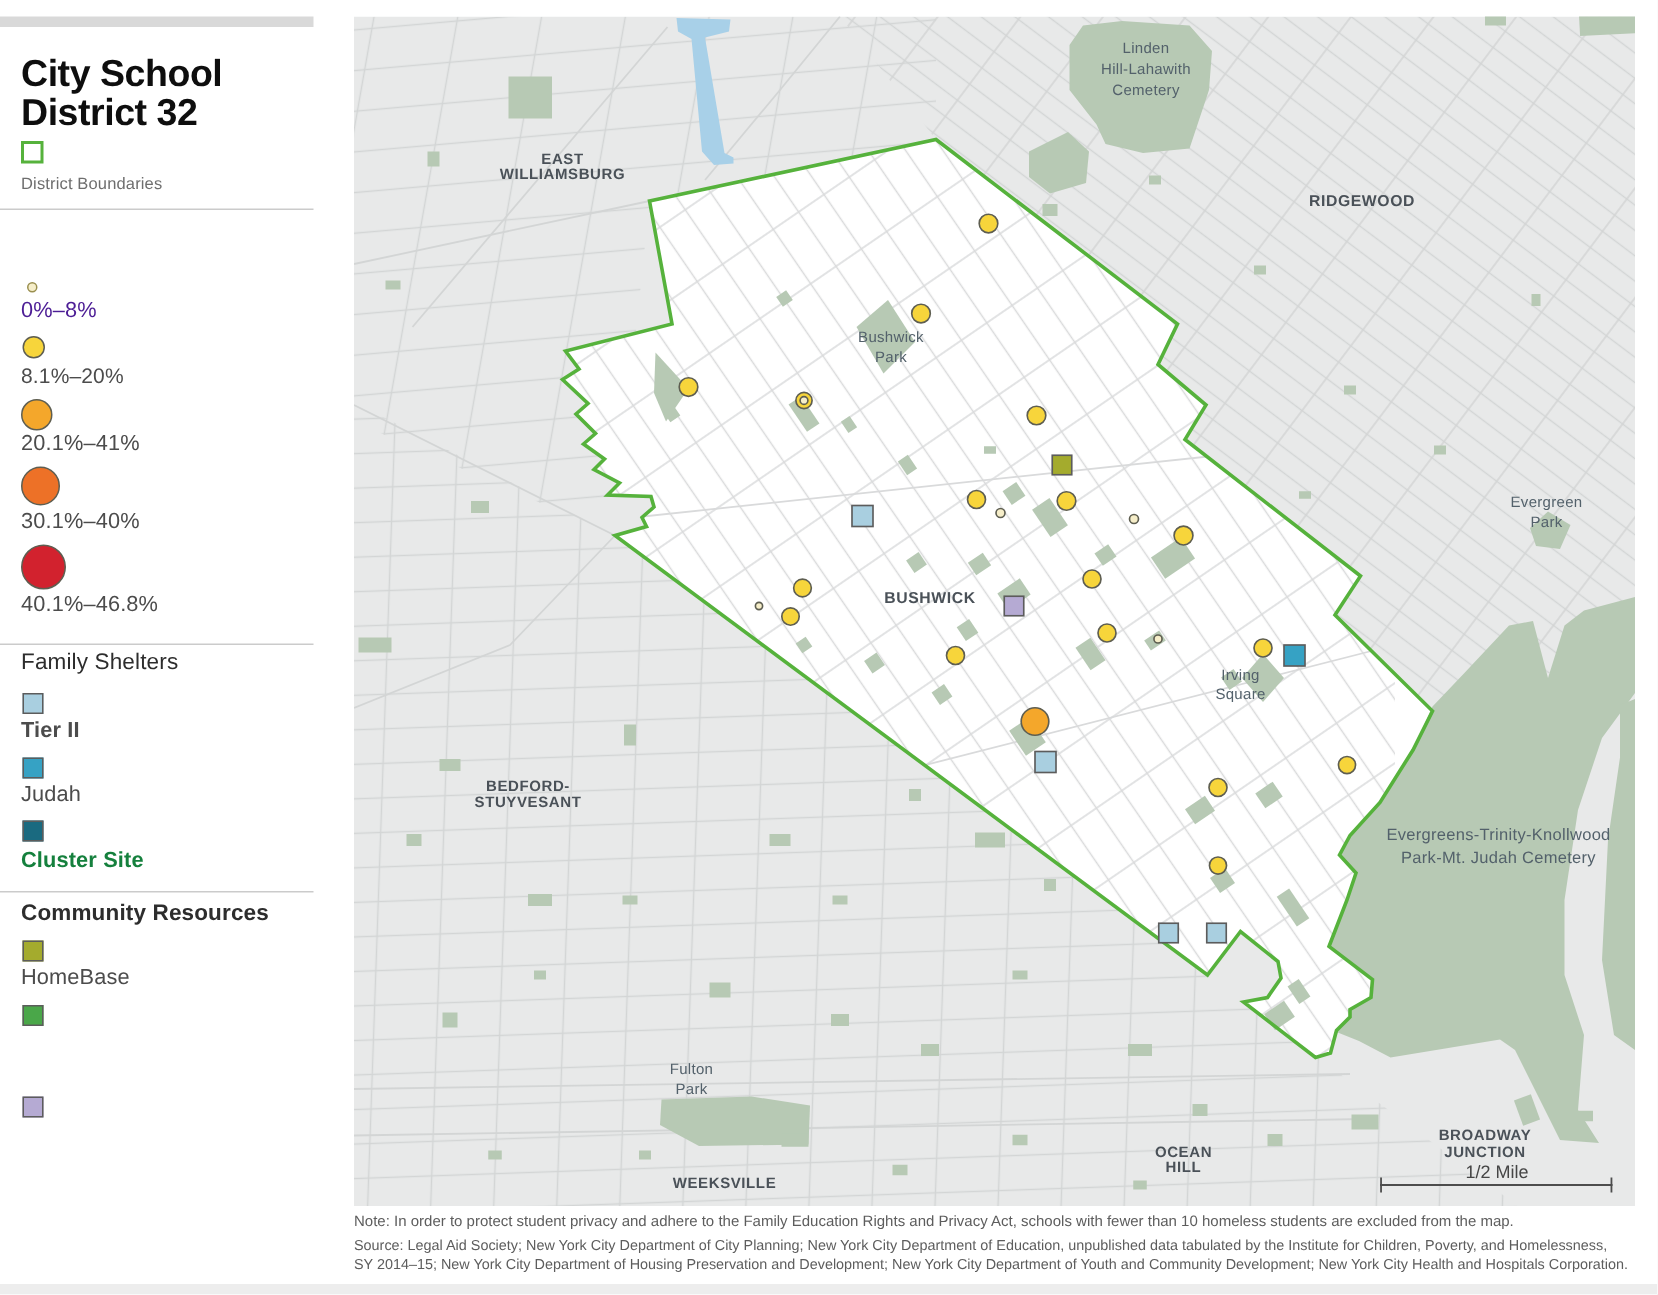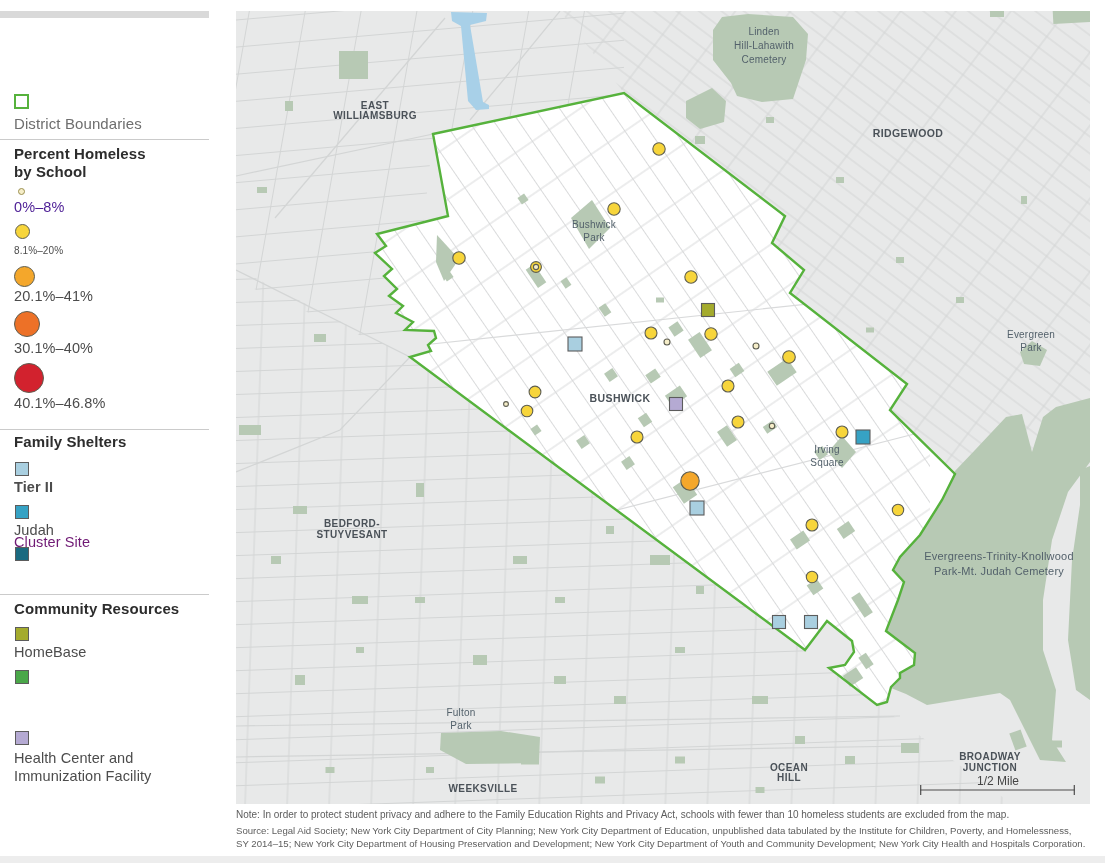--- a/index.html
+++ b/index.html
@@ -1,49 +1,48 @@
 <!DOCTYPE html>
 <html><head><meta charset="utf-8">
 <style>
 html,body{margin:0;padding:0;background:#fff;font-family:"Liberation Sans",sans-serif;}
 .page{position:relative;width:1105px;height:863px;overflow:hidden;background:#fff;}
 .map{position:absolute;left:236px;top:11px;}
 </style></head>
 <body>
 <div class="page">
 <div style="position:absolute;left:0;top:11px;width:209px;height:7px;background:#d9d9d9"></div>
+<div style="position:absolute;left:14px;top:36px;font-size:25px;font-weight:700;color:#0e0e0e;line-height:26px;letter-spacing:-0.3px">City School<br>District 32</div>
 <div style="position:absolute;left:14px;top:94px;width:15px;height:15px;border:2.5px solid #56b23c;box-sizing:border-box"></div>
-<div style="position:absolute;left:14px;top:115px;width:200px;font-size:15px;color:#6e6e6e;font-weight:400;line-height:17.5px;letter-spacing:0.1px">District Boundaries</div>
+<div style="position:absolute;left:14px;top:115px;width:200px;font-size:11px;color:#6e6e6e;font-weight:400;line-height:17.5px;letter-spacing:0.1px">District Boundaries</div>
 <div style="position:absolute;left:0;top:139px;width:209px;height:1px;background:#cbcbcb"></div>
-<div style="position:absolute;left:14px;top:145px;width:200px;font-size:15px;color:#2d2d2d;font-weight:700;line-height:18px;letter-spacing:0.1px">Percent Homeless<br>by School</div>
 <div style="position:absolute;left:17.5px;top:188.0px;width:7.0px;height:7.0px;border-radius:50%;background:#f6eec9;border:1px solid #9a8f4f;box-sizing:border-box"></div>
 <div style="position:absolute;left:14px;top:199px;width:200px;font-size:14.5px;color:#4c1d95;font-weight:400;line-height:17.5px;letter-spacing:0.1px">0%–8%</div>
 <div style="position:absolute;left:14.5px;top:223.5px;width:15.0px;height:15.0px;border-radius:50%;background:#f7d53b;border:1px solid #5e5e51;box-sizing:border-box"></div>
-<div style="position:absolute;left:14px;top:242px;width:200px;font-size:10px;color:#4c4c4c;font-weight:400;line-height:17.5px;letter-spacing:0.1px">8.1%–20%</div>
+<div style="position:absolute;left:14px;top:242px;width:200px;font-size:14px;color:#4c4c4c;font-weight:400;line-height:17.5px;letter-spacing:0.1px">8.1%–20%</div>
 <div style="position:absolute;left:14px;top:265.5px;width:21.0px;height:21.0px;border-radius:50%;background:#f4a72b;border:1px solid #5e5e51;box-sizing:border-box"></div>
 <div style="position:absolute;left:14px;top:288px;width:200px;font-size:14.5px;color:#4c4c4c;font-weight:400;line-height:17.5px;letter-spacing:0.1px">20.1%–41%</div>
 <div style="position:absolute;left:13.5px;top:311px;width:26px;height:26px;border-radius:50%;background:#ed7127;border:1px solid #5e5e51;box-sizing:border-box"></div>
 <div style="position:absolute;left:14px;top:340px;width:200px;font-size:14.5px;color:#4c4c4c;font-weight:400;line-height:17.5px;letter-spacing:0.1px">30.1%–40%</div>
 <div style="position:absolute;left:13.5px;top:362.5px;width:30px;height:30px;border-radius:50%;background:#d2222e;border:1px solid #5e5e51;box-sizing:border-box"></div>
 <div style="position:absolute;left:14px;top:395px;width:200px;font-size:14.5px;color:#4c4c4c;font-weight:400;line-height:17.5px;letter-spacing:0.1px">40.1%–46.8%</div>
 <div style="position:absolute;left:0;top:429px;width:209px;height:1px;background:#cbcbcb"></div>
-<div style="position:absolute;left:14px;top:433px;width:200px;font-size:15px;color:#2d2d2d;font-weight:700;line-height:18px;letter-spacing:0.1px">Family Shelters</div>
+<div style="position:absolute;left:14px;top:433px;width:200px;font-size:15px;color:#2d2d2d;font-weight:400;line-height:18px;letter-spacing:0.1px">Family Shelters</div>
 <div style="position:absolute;left:15px;top:462px;width:14px;height:14px;background:#a9cfe0;border:1px solid #5c5c5c;box-sizing:border-box"></div>
 <div style="position:absolute;left:14px;top:479px;width:200px;font-size:14.5px;color:#4c4c4c;font-weight:700;line-height:17.5px;letter-spacing:0.1px">Tier II</div>
 <div style="position:absolute;left:15px;top:505px;width:14px;height:14px;background:#36a2c4;border:1px solid #5c5c5c;box-sizing:border-box"></div>
 <div style="position:absolute;left:14px;top:522px;width:200px;font-size:14.5px;color:#4c4c4c;font-weight:400;line-height:17.5px;letter-spacing:0.1px">Judah</div>
 <div style="position:absolute;left:15px;top:547px;width:14px;height:14px;background:#1a6a80;border:1px solid #5c5c5c;box-sizing:border-box"></div>
-<div style="position:absolute;left:14px;top:534px;width:200px;font-size:14.5px;color:#701a75;font-weight:400;line-height:17.5px;letter-spacing:0.1px">Cluster Site</div>
+<div style="position:absolute;left:14px;top:566px;width:200px;font-size:14.5px;color:#15803d;font-weight:700;line-height:17.5px;letter-spacing:0.1px">Cluster Site</div>
 <div style="position:absolute;left:0;top:594px;width:209px;height:1px;background:#cbcbcb"></div>
 <div style="position:absolute;left:14px;top:600px;width:200px;font-size:15px;color:#2d2d2d;font-weight:700;line-height:18px;letter-spacing:0.1px">Community Resources</div>
 <div style="position:absolute;left:15px;top:627px;width:14px;height:14px;background:#a4ab2d;border:1px solid #5c5c5c;box-sizing:border-box"></div>
 <div style="position:absolute;left:14px;top:644px;width:200px;font-size:14.5px;color:#4c4c4c;font-weight:400;line-height:17.5px;letter-spacing:0.1px">HomeBase</div>
 <div style="position:absolute;left:15px;top:670px;width:14px;height:14px;background:#4aa749;border:1px solid #5c5c5c;box-sizing:border-box"></div>
 <div style="position:absolute;left:15px;top:731px;width:14px;height:14px;background:#b5aad3;border:1px solid #5c5c5c;box-sizing:border-box"></div>
-<div style="position:absolute;left:14px;top:750px;width:200px;font-size:14.5px;color:#4c4c4c;font-weight:400;line-height:17.5px;letter-spacing:0.1px">Health Center and<br>Immunization Facility</div>
 <div class="map">
 <svg width="854" height="793" viewBox="236 11 854 793" font-family="Liberation Sans, sans-serif">
 <defs>
 <pattern id="gWb1" width="40" height="27" patternUnits="userSpaceOnUse" patternTransform="rotate(-5)">
             <path d="M 0 13.5 L 40 13.5" stroke="#d3d5d5" stroke-width="1" fill="none"></path>
           </pattern>
 <pattern id="gWb2" width="40" height="55" patternUnits="userSpaceOnUse" patternTransform="rotate(100)">
             <path d="M 0 27.5 L 40 27.5" stroke="#d3d5d5" stroke-width="1" fill="none"></path>
           </pattern>
 <pattern id="gRw1" width="40" height="13.5" patternUnits="userSpaceOnUse" patternTransform="rotate(37)">

